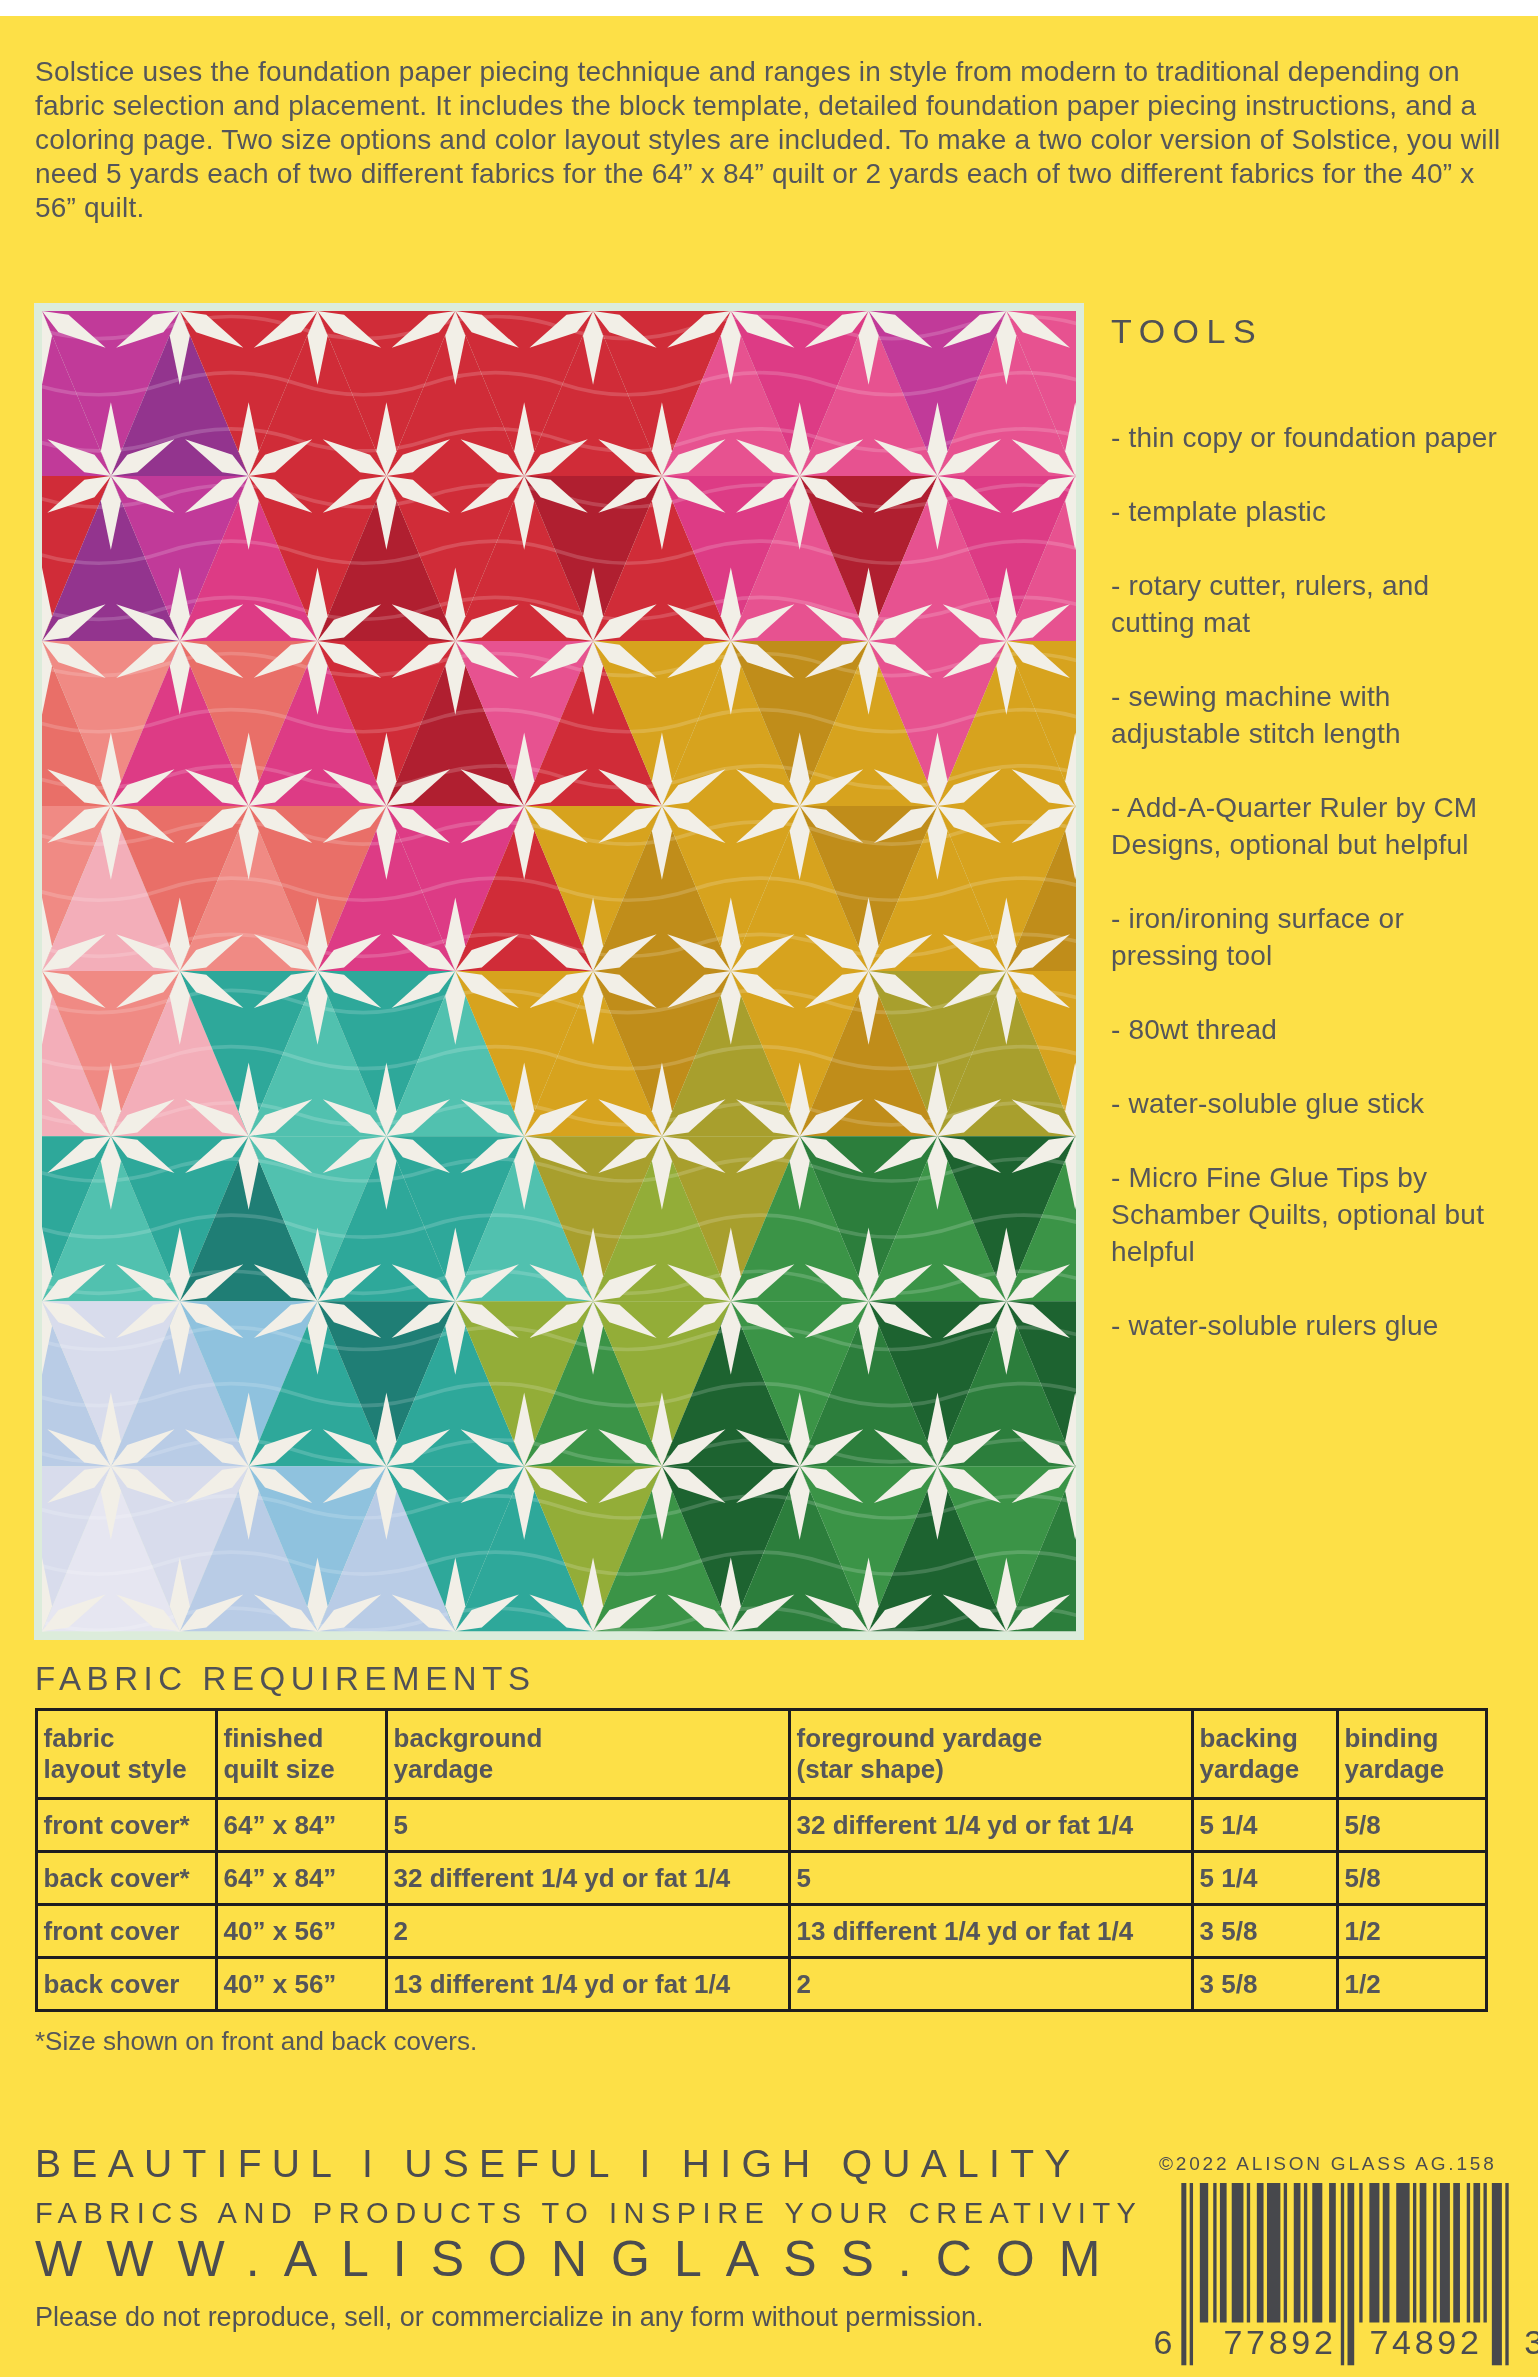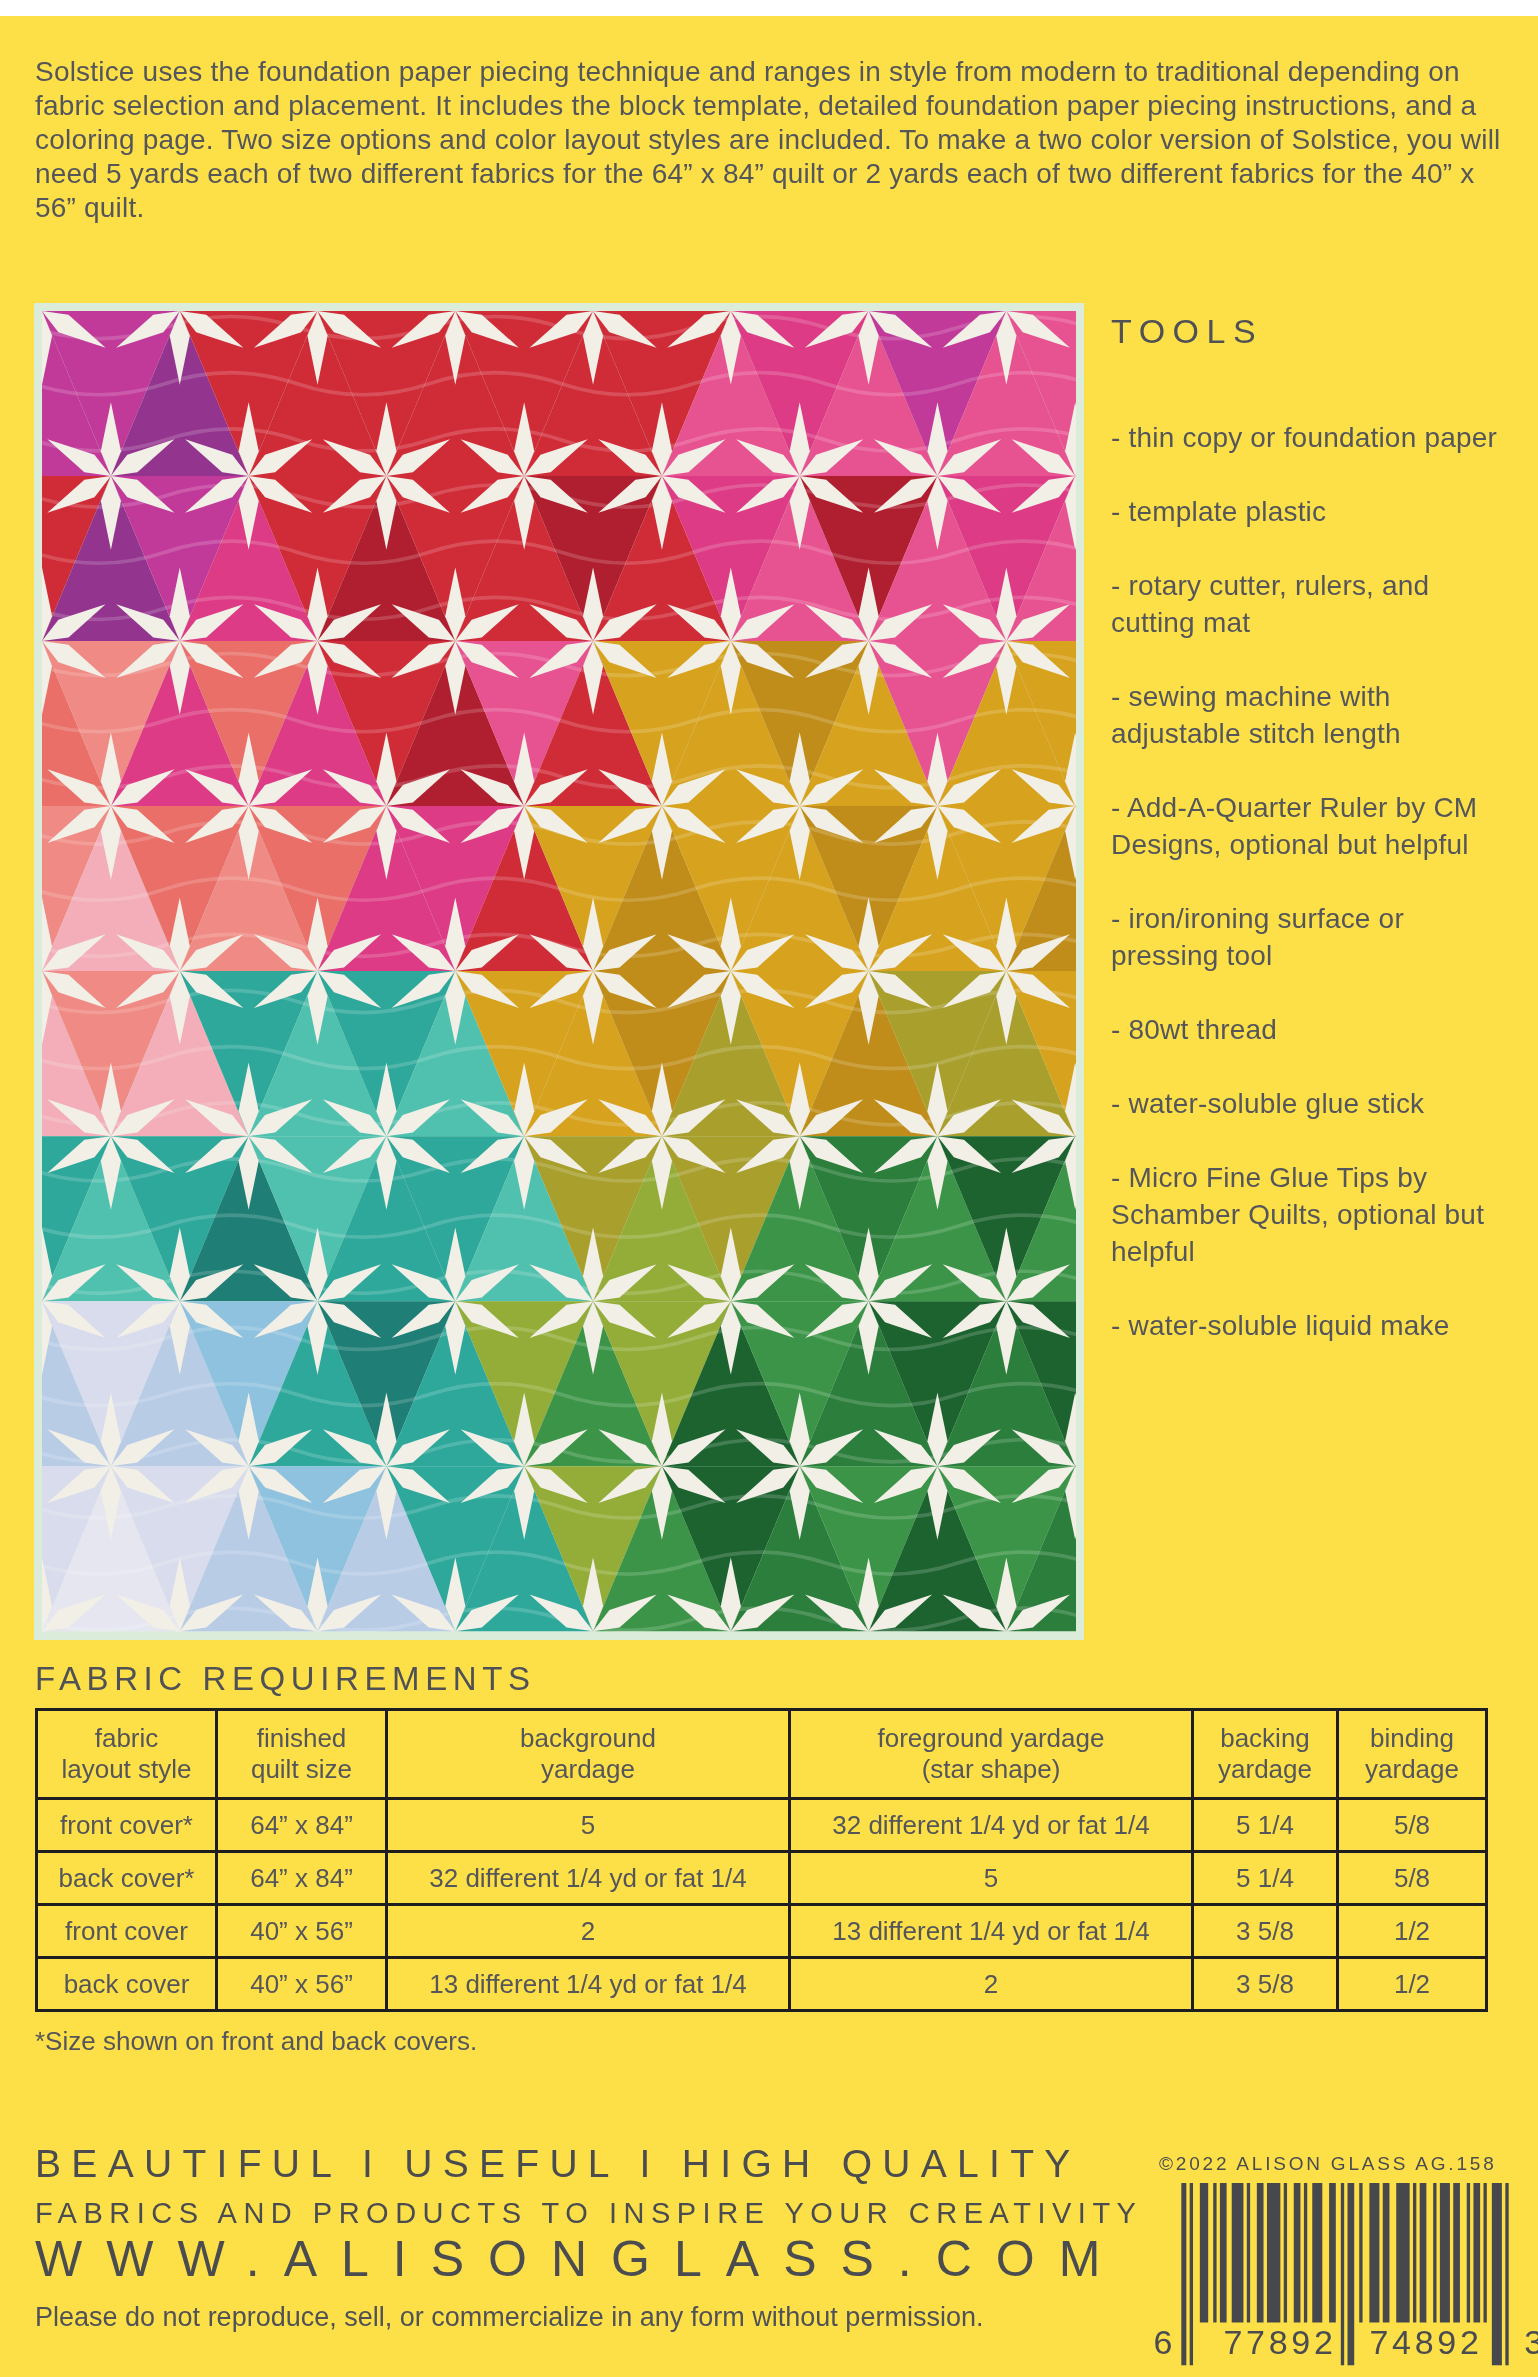--- a/index.html
+++ b/index.html
@@ -23,22 +23,22 @@
   .tool-item { font-size:28px; line-height:37px; margin-bottom:37px; letter-spacing:0.2px; }
   .fr-heading {
     position:absolute; left:35px; top:1644px;
     font-size:33px; letter-spacing:5.6px; color:#505156;
   }
   .fr-table {
     position:absolute; left:35px; top:1692px; width:1450px;
     border-collapse:collapse; table-layout:fixed;
   }
   .fr-table th, .fr-table td {
-    border:3.7px solid #1e1e20; text-align:center; vertical-align:middle;
-    font-weight:normal; font-size:26px; color:#55565a; padding:0 5.6px;
+    border:3.7px solid #1e1e20; text-align:left; vertical-align:middle;
+    font-weight:bold; font-size:26px; color:#55565a; padding:0 5.6px;
   }
   .fr-table th { height:86px; white-space:pre-line; line-height:31px; }
   .fr-table td { height:50px; }
   .footnote { position:absolute; left:35px; top:2010px; font-size:26px;text-align:center; }
   .note { position:absolute; left:35px; top:2049px; width:1484px; font-size:26px; line-height:33px; }
   .tag1 { position:absolute; left:35px; top:2126px; font-size:39px; letter-spacing:10.3px; color:#4b4c50; white-space:nowrap; }
   .tag2 { position:absolute; left:35px; top:2181px; font-size:29px; letter-spacing:6.5px; color:#4b4c50; white-space:nowrap; }
   .site { position:absolute; left:35px; top:2214px; font-size:50px; letter-spacing:24px; color:#4b4c50; white-space:nowrap; }
   .please { position:absolute; left:35px; top:2286px; font-size:27px; color:#515256; white-space:nowrap; }
   .barcode { position:absolute; left:1159px; top:2137px; width:373px; height:228px; }
@@ -803,21 +803,21 @@
     <div class="tools-list" id="tools-list">
         <div class="tool-item">- thin copy or foundation paper</div>
         <div class="tool-item">- template plastic</div>
         <div class="tool-item">- rotary cutter, rulers, and cutting mat</div>
         <div class="tool-item">- sewing machine with adjustable stitch length</div>
         <div class="tool-item">- Add-A-Quarter Ruler by CM Designs, optional but helpful</div>
         <div class="tool-item">- iron/ironing surface or pressing tool</div>
         <div class="tool-item">- 80wt thread</div>
         <div class="tool-item">- water-soluble glue stick</div>
         <div class="tool-item">- Micro Fine Glue Tips by Schamber Quilts, optional but helpful</div>
-        <div class="tool-item">- water-soluble liquid make</div>
+        <div class="tool-item">- water-soluble rulers glue</div>
       </div>
   </div>
 
   <div class="fr-heading">FABRIC REQUIREMENTS</div>
 
   <table class="fr-table" id="fr-table">
     <colgroup id="fr-cols">
         <col style="width: 180px;">
         <col style="width: 170px;">
         <col style="width: 403px;">

